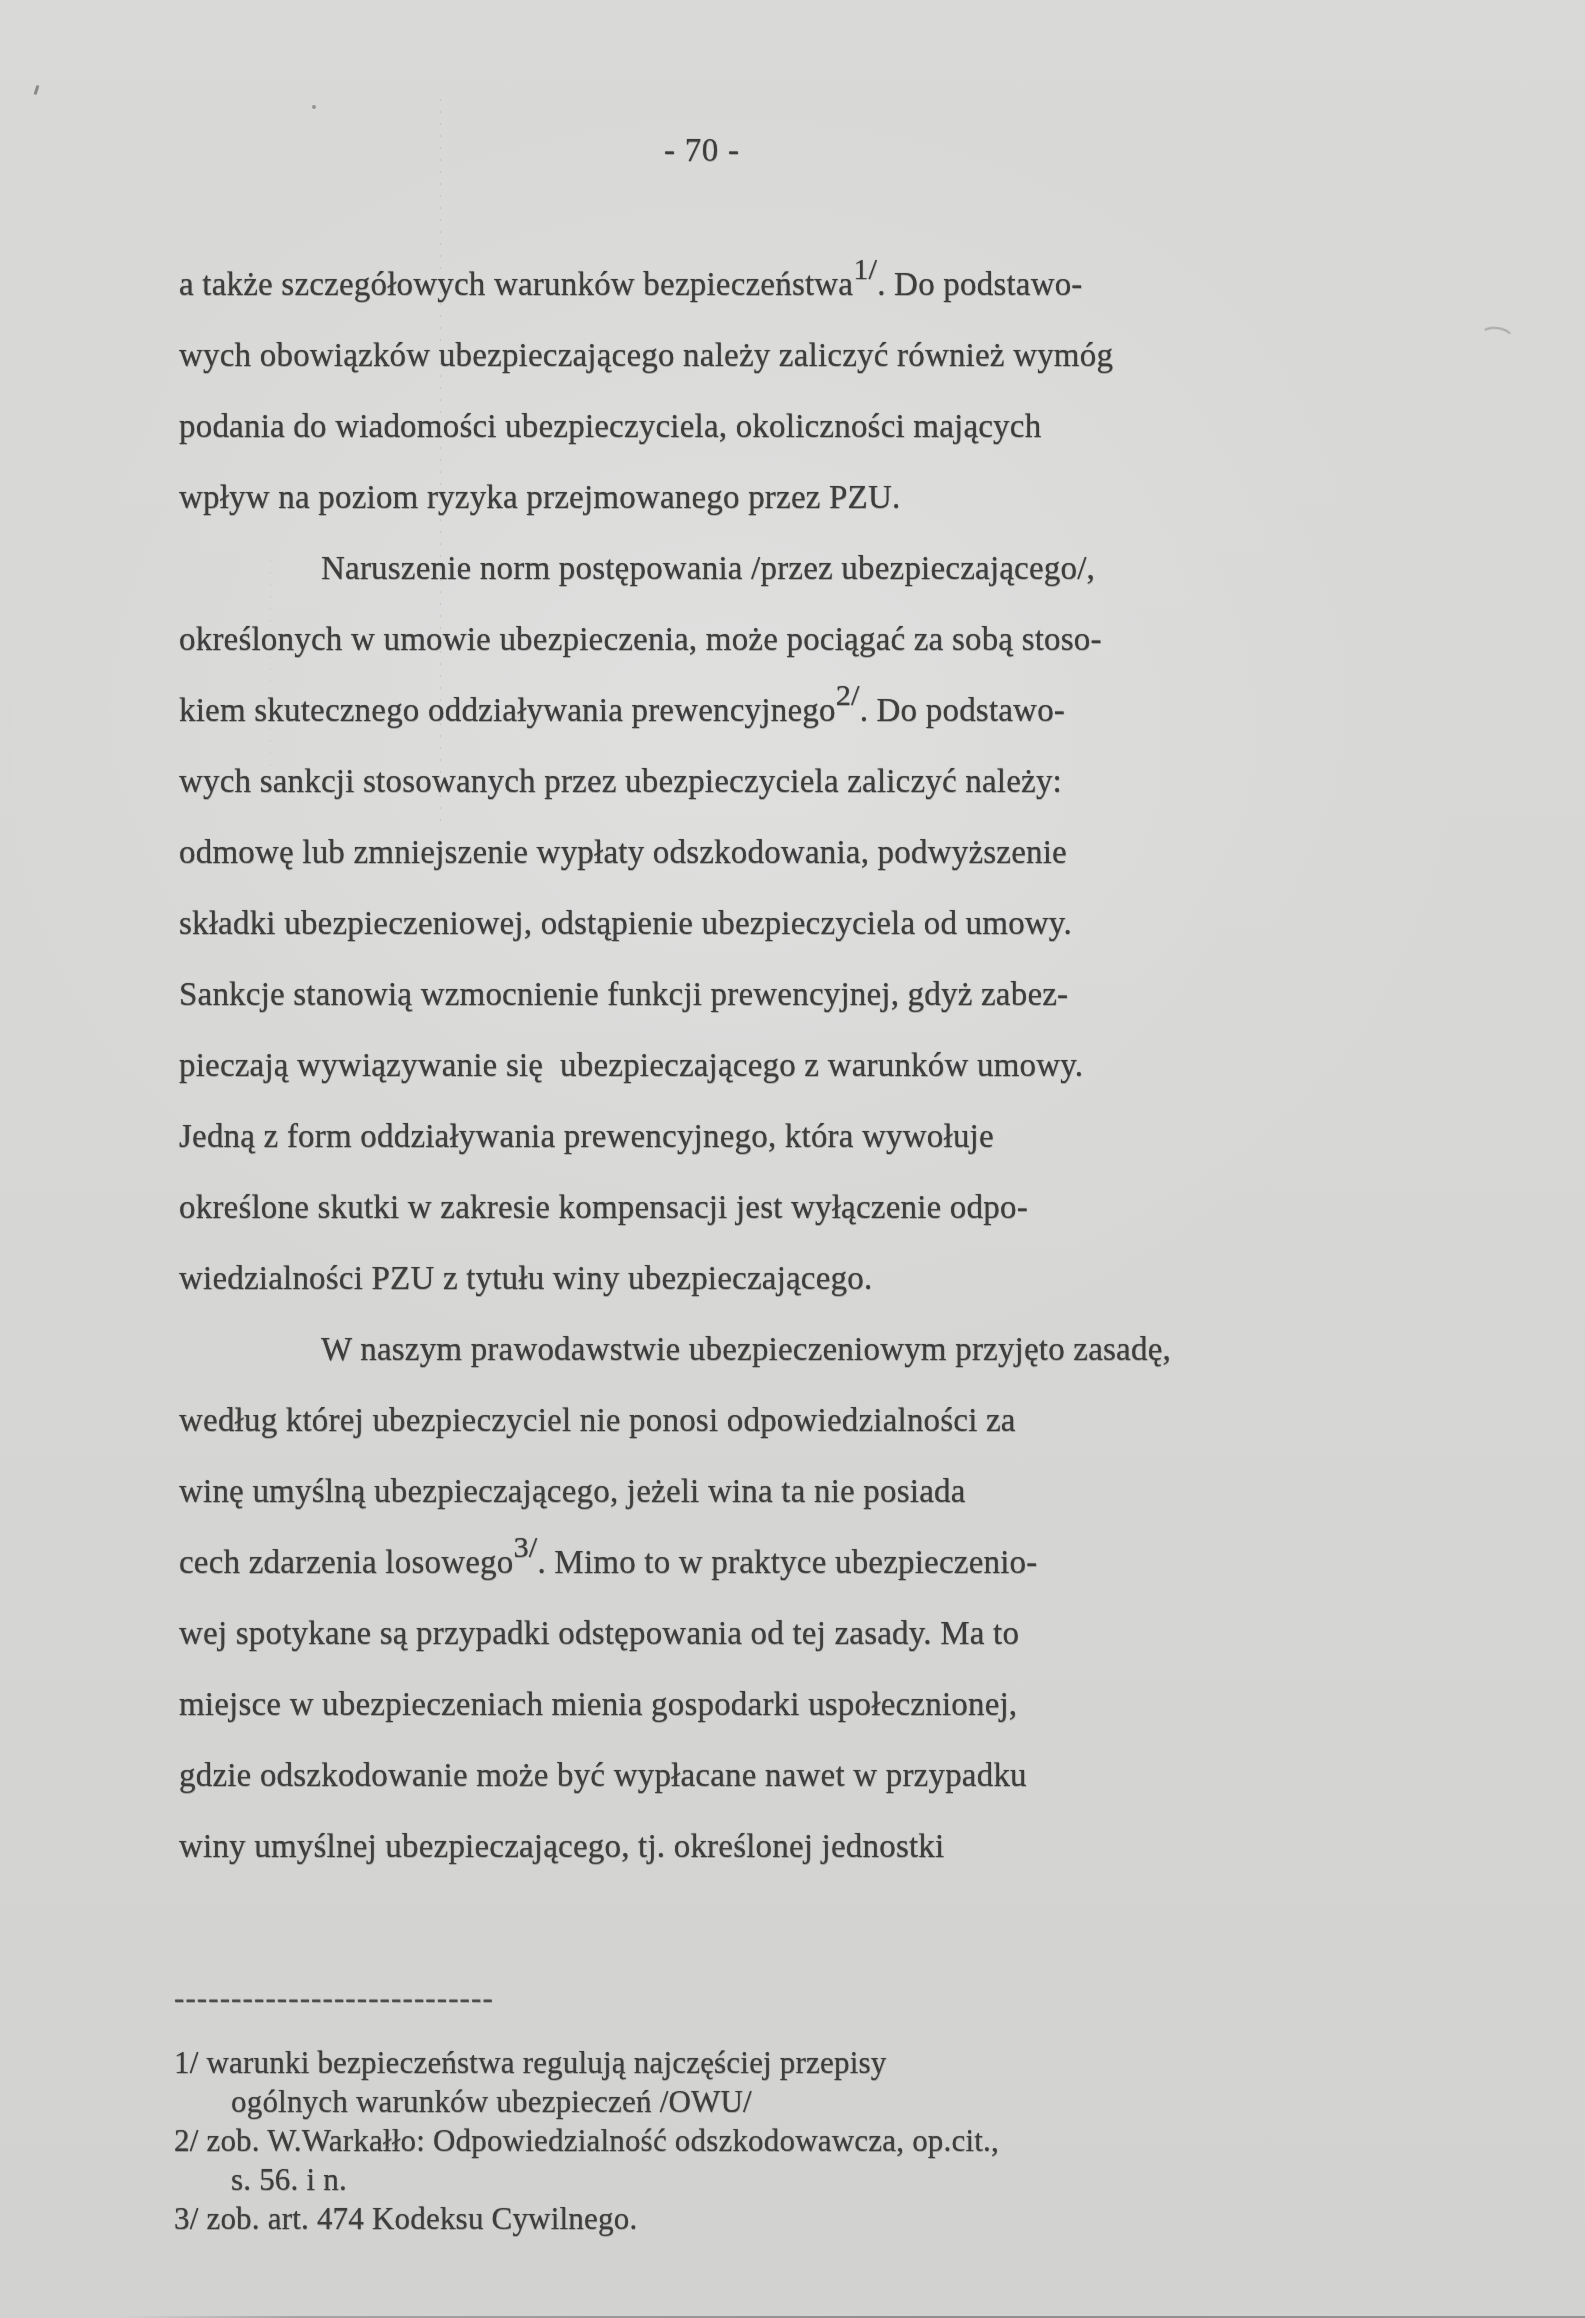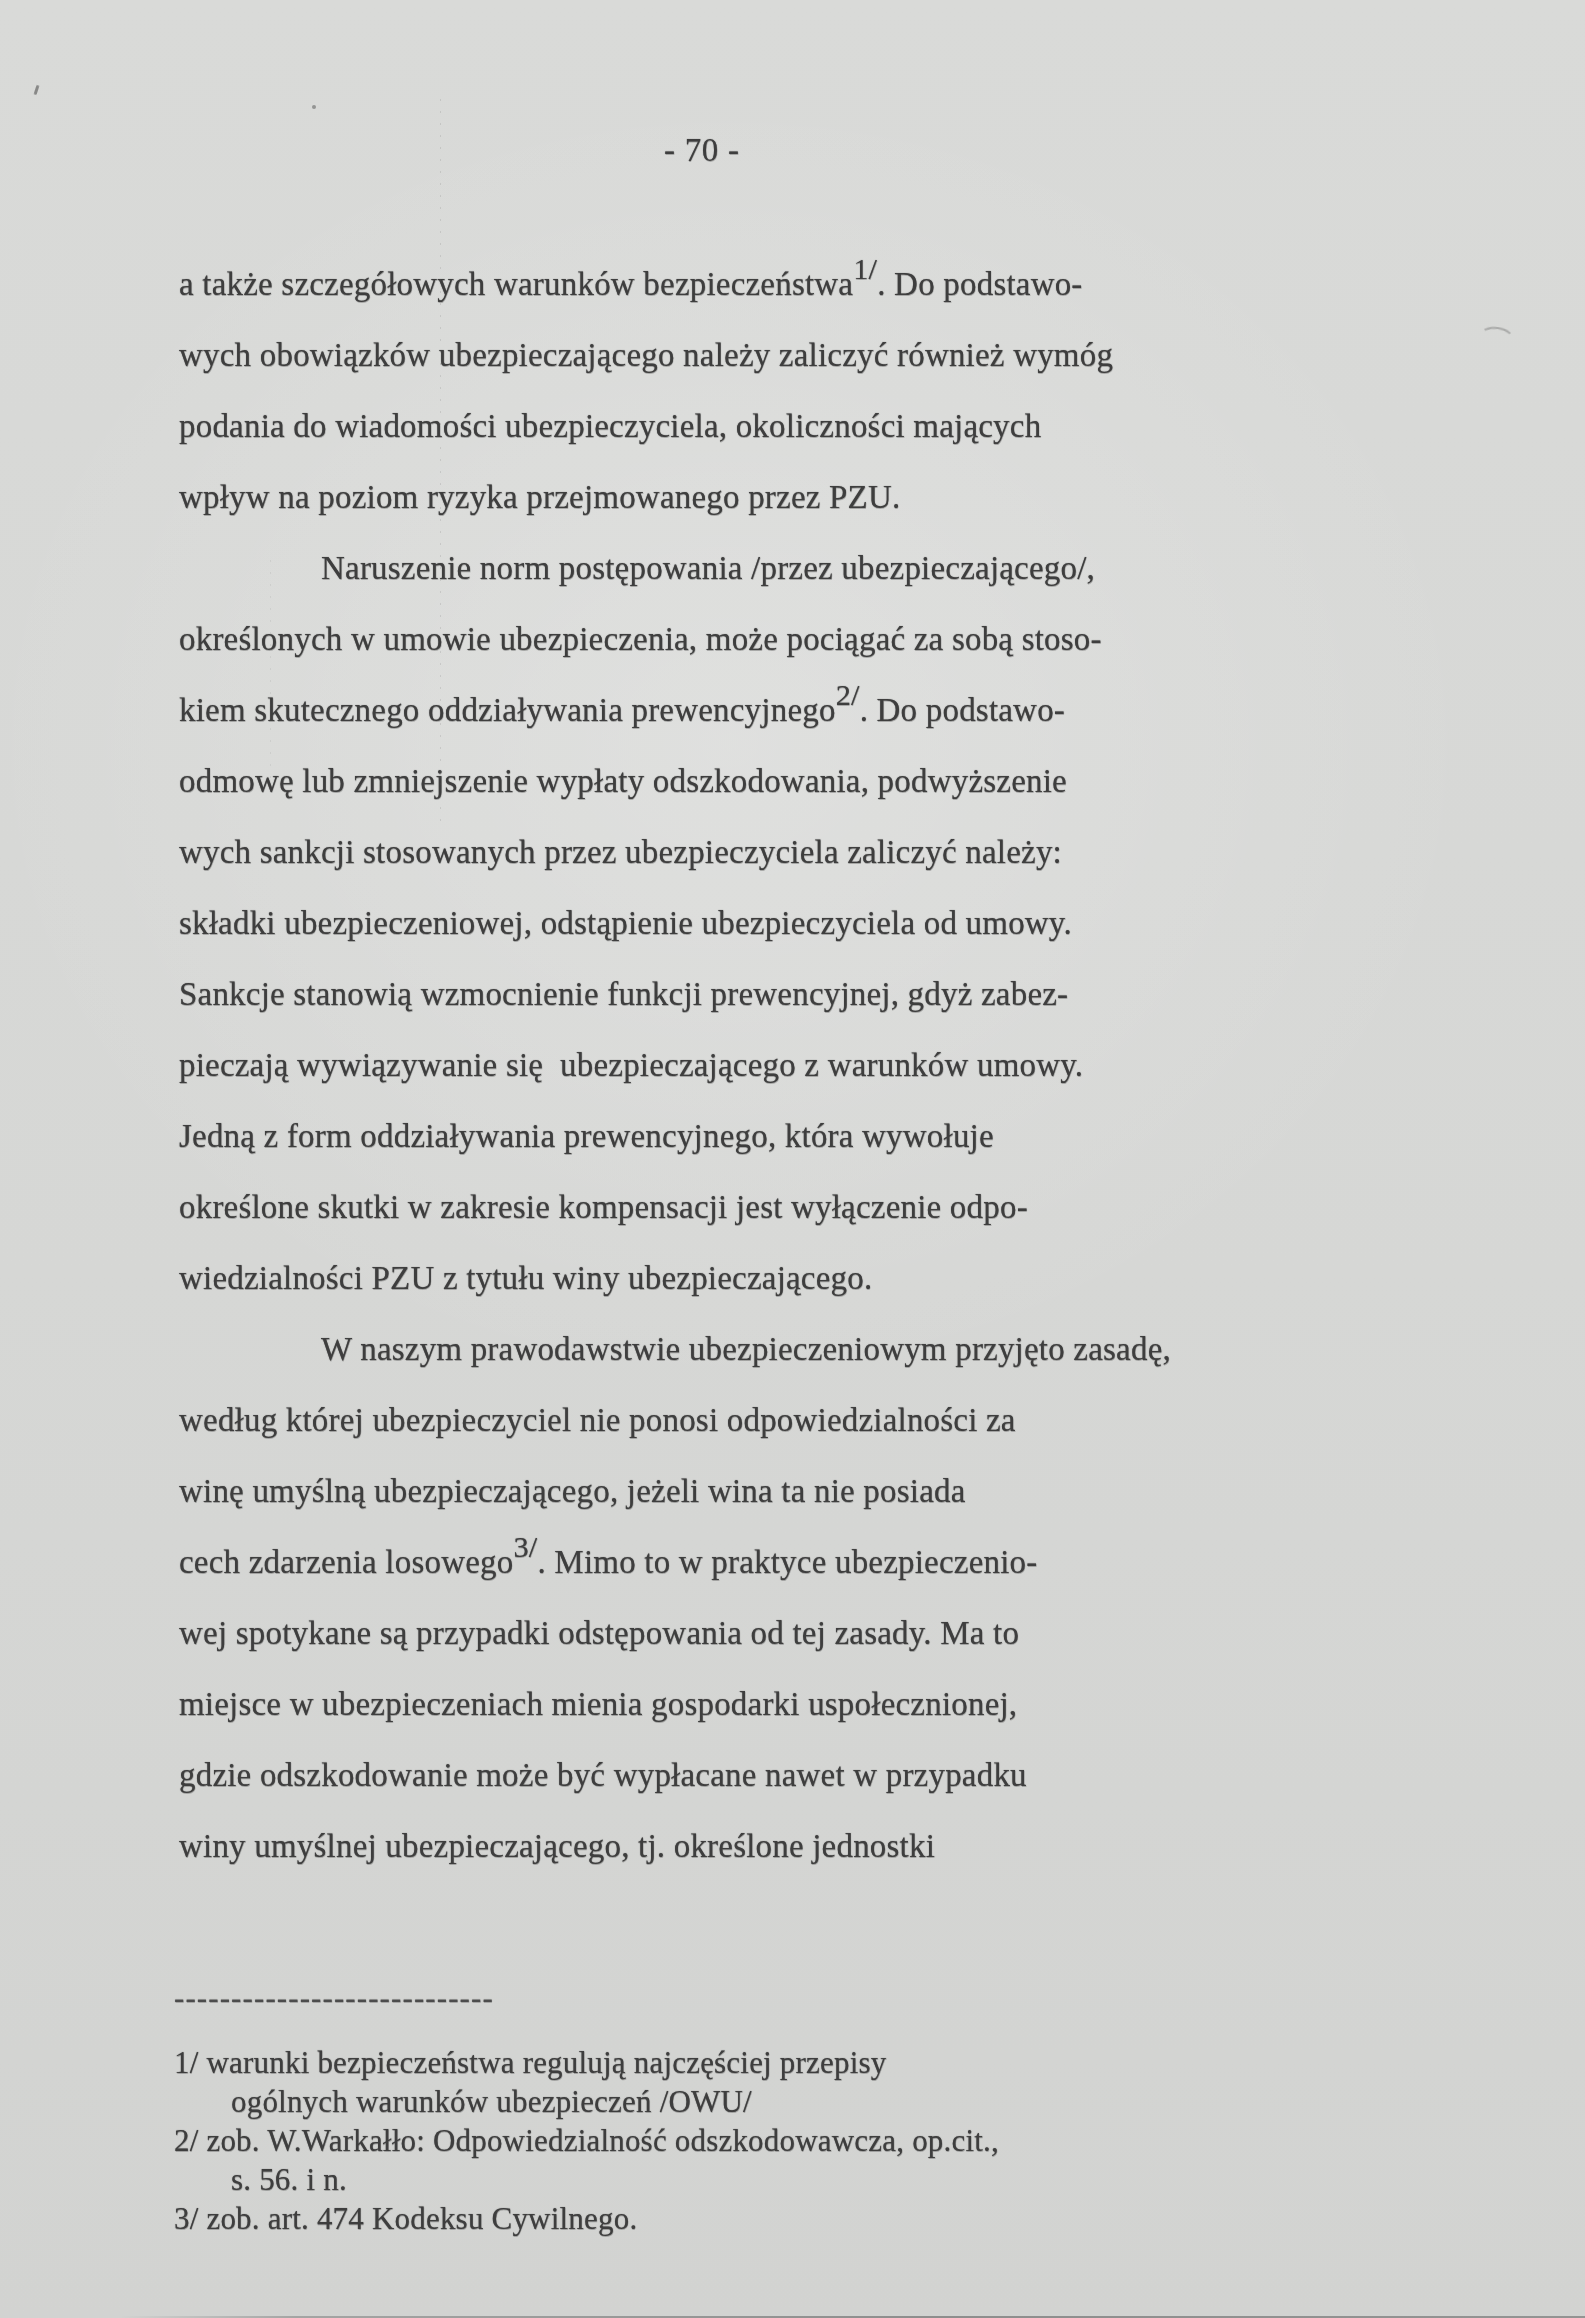--- a/index.html
+++ b/index.html
@@ -128,36 +128,36 @@
   <div class="page-number typed">- 70 -</div>
 
   <div class="body-text typed">
       <div class="line">a także szczegółowych warunków bezpieczeństwa<span class="sup">1/</span>. Do podstawo-</div>
       <div class="line">wych obowiązków ubezpieczającego należy zaliczyć również wymóg</div>
       <div class="line">podania do wiadomości ubezpieczyciela, okoliczności mających</div>
       <div class="line">wpływ na poziom ryzyka przejmowanego przez PZU.</div>
       <div class="line indent">Naruszenie norm postępowania /przez ubezpieczającego/,</div>
       <div class="line">określonych w umowie ubezpieczenia, może pociągać za sobą stoso-</div>
       <div class="line">kiem skutecznego oddziaływania prewencyjnego<span class="sup">2/</span>. Do podstawo-</div>
+      <div class="line">wych sankcji stosowanych przez ubezpieczyciela zaliczyć należy:</div>
       <div class="line">odmowę lub zmniejszenie wypłaty odszkodowania, podwyższenie</div>
-      <div class="line">wych sankcji stosowanych przez ubezpieczyciela zaliczyć należy:</div>
       <div class="line">składki ubezpieczeniowej, odstąpienie ubezpieczyciela od umowy.</div>
       <div class="line">Sankcje stanowią wzmocnienie funkcji prewencyjnej, gdyż zabez-</div>
       <div class="line">pieczają wywiązywanie się  ubezpieczającego z warunków umowy.</div>
       <div class="line">Jedną z form oddziaływania prewencyjnego, która wywołuje</div>
       <div class="line">określone skutki w zakresie kompensacji jest wyłączenie odpo-</div>
       <div class="line">wiedzialności PZU z tytułu winy ubezpieczającego.</div>
       <div class="line indent">W naszym prawodawstwie ubezpieczeniowym przyjęto zasadę,</div>
       <div class="line">według której ubezpieczyciel nie ponosi odpowiedzialności za</div>
       <div class="line">winę umyślną ubezpieczającego, jeżeli wina ta nie posiada</div>
       <div class="line">cech zdarzenia losowego<span class="sup">3/</span>. Mimo to w praktyce ubezpieczenio-</div>
       <div class="line">wej spotykane są przypadki odstępowania od tej zasady. Ma to</div>
       <div class="line">miejsce w ubezpieczeniach mienia gospodarki uspołecznionej,</div>
       <div class="line">gdzie odszkodowanie może być wypłacane nawet w przypadku</div>
-      <div class="line">winy umyślnej ubezpieczającego, tj. określone jednostki</div>
+      <div class="line">winy umyślnej ubezpieczającego, tj. określonej jednostki</div>
     </div>
 
   <div class="fn-divider typed">----------------------------</div>
 
   <div class="footnotes typed">
       <div class="fn-line">1/ warunki bezpieczeństwa regulują najczęściej przepisy</div>
       <div class="fn-line hang">ogólnych warunków ubezpieczeń /OWU/</div>
       <div class="fn-line">2/ zob. W.Warkałło: Odpowiedzialność odszkodowawcza, op.cit.,</div>
       <div class="fn-line hang">s. 56. i n.</div>
       <div class="fn-line">3/ zob. art. 474 Kodeksu Cywilnego.</div>

